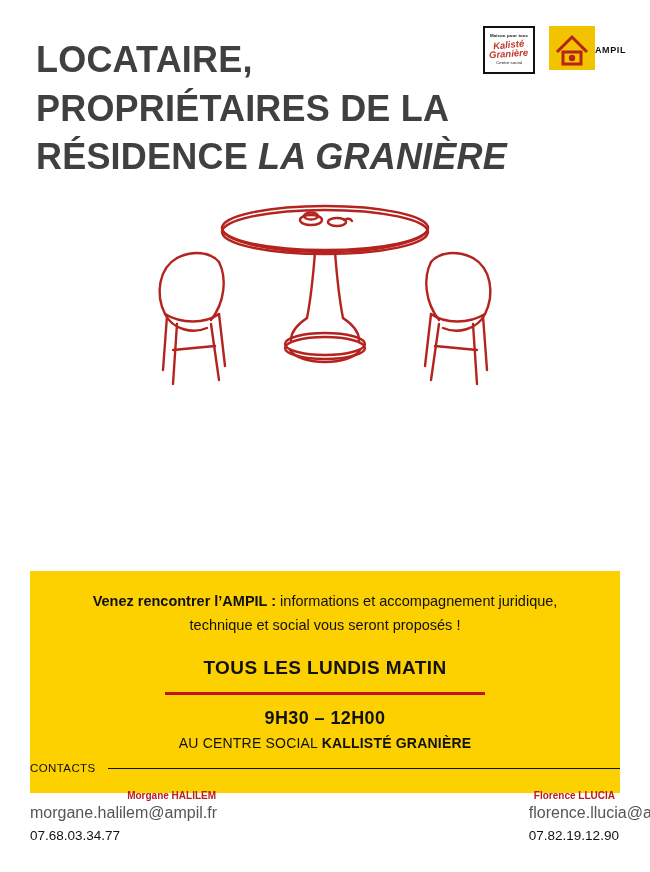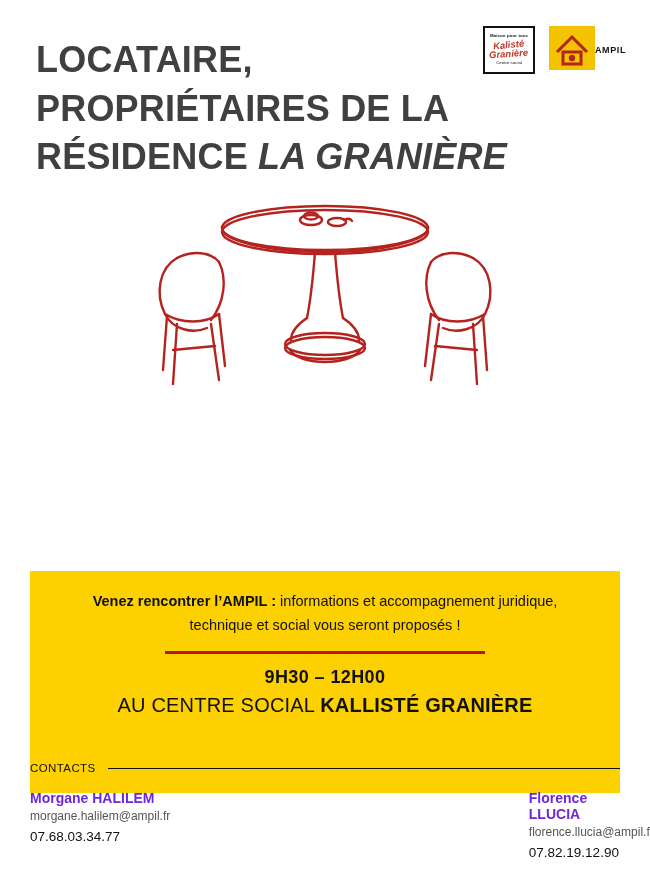--- a/index.html
+++ b/index.html
@@ -157,21 +157,21 @@
     background: #c1121f;
     margin: 13px auto 13px;
   }
   .yellow .l-hours {
     font-size: 18px;
     font-weight: bold;
     letter-spacing: .4px;
   }
   .yellow .l-place {
     margin-top: 6px;
-    font-size: 20px;
+    font-size: 14px;
     letter-spacing: .2px;
   }
   .yellow .l-place b { font-weight: bold; }
 
   
   .contacts-head {
     position: absolute;
     left: 30px;
     top: 762px;
     width: 590px;
@@ -193,26 +193,27 @@
     position: absolute;
     left: 30px;
     top: 790px;
     width: 590px;
     display: flex;
     justify-content: space-between;
   }
   .contact { width: 48%; }
   .contact.right { text-align: left; padding-left: 192px; }
   .contact .nm {
-    font-size: 14px;
-    font-weight: bold;
-    color: #6d28d9;
+    font-size: 10px;
+    font-weight: bold;
+    color: #b91c1c;
+    text-align: center;
   }
   .contact .em {
-    font-size: 12px;
+    font-size: 16px;
     color: #555;
     margin-top: 3px;
   }
   .contact .ph {
     font-size: 13.5px;
     font-weight: normal;
     color: #111;
     margin-top: 6px;
   }
 </style>
@@ -290,20 +291,21 @@
     </svg>
   </div>
 
   <div class="para">
   </div>
 
   <div class="yellow">
     <div class="l-intro">
       <b>Venez rencontrer l’AMPIL :</b><span> informations et accompagnement juridique, technique et social vous seront proposés !</span>
     </div>
+    <div class="l-days">TOUS LES LUNDIS MATIN</div>
     <div class="rule"></div>
     <div class="l-hours">9H30 – 12H00</div>
     <div class="l-place">
       <span>AU CENTRE SOCIAL </span><b>KALLISTÉ GRANIÈRE</b>
     </div>
   </div>
 
   <div class="contacts-head">
     <span class="lbl">CONTACTS</span>
     <span class="line"></span>

